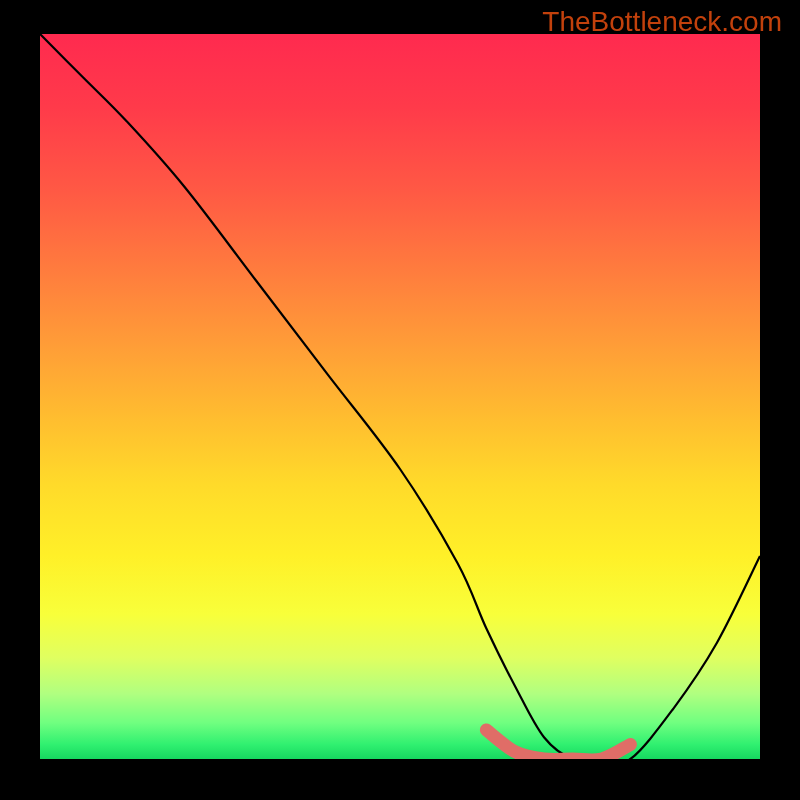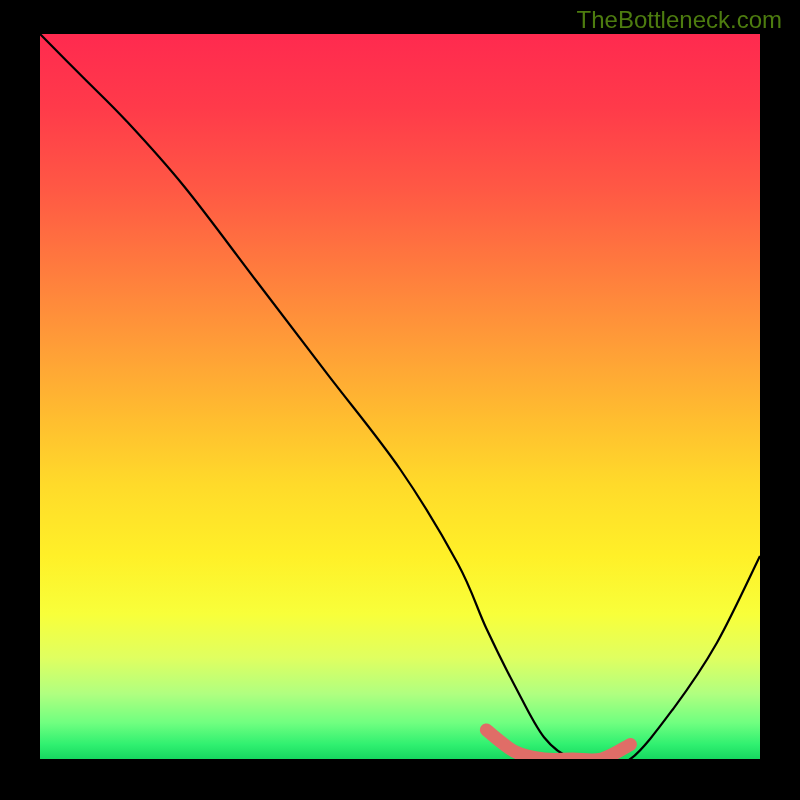--- a/index.html
+++ b/index.html
@@ -7,22 +7,22 @@
     width: 800px;
     height: 800px;
     background: #000;
     position: relative;
     font-family: Arial, sans-serif;
   }
   .attribution {
     position: absolute;
     top: 6px;
     right: 18px;
-    color: #4d7c0f;
-    font-size: 24px;
+    color: #c2410c;
+    font-size: 28px;
     font-weight: 500;
     z-index: 10;
   }
   .plot-area {
     position: absolute;
     left: 40px;
     top: 34px;
     width: 720px;
     height: 725px;
     background: linear-gradient(to bottom,

